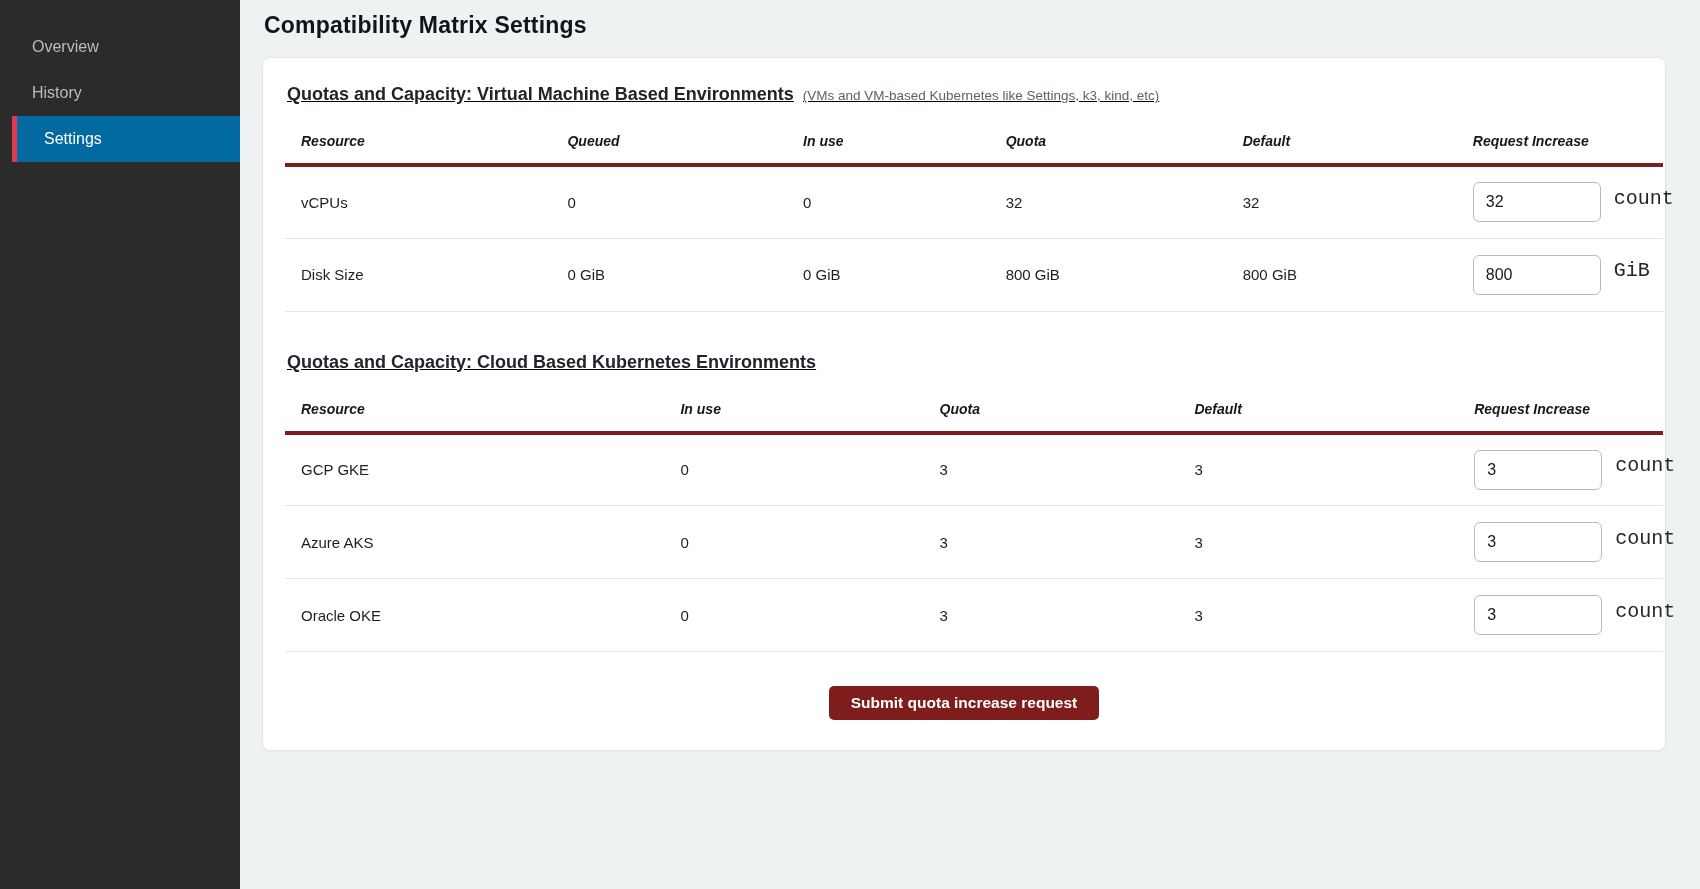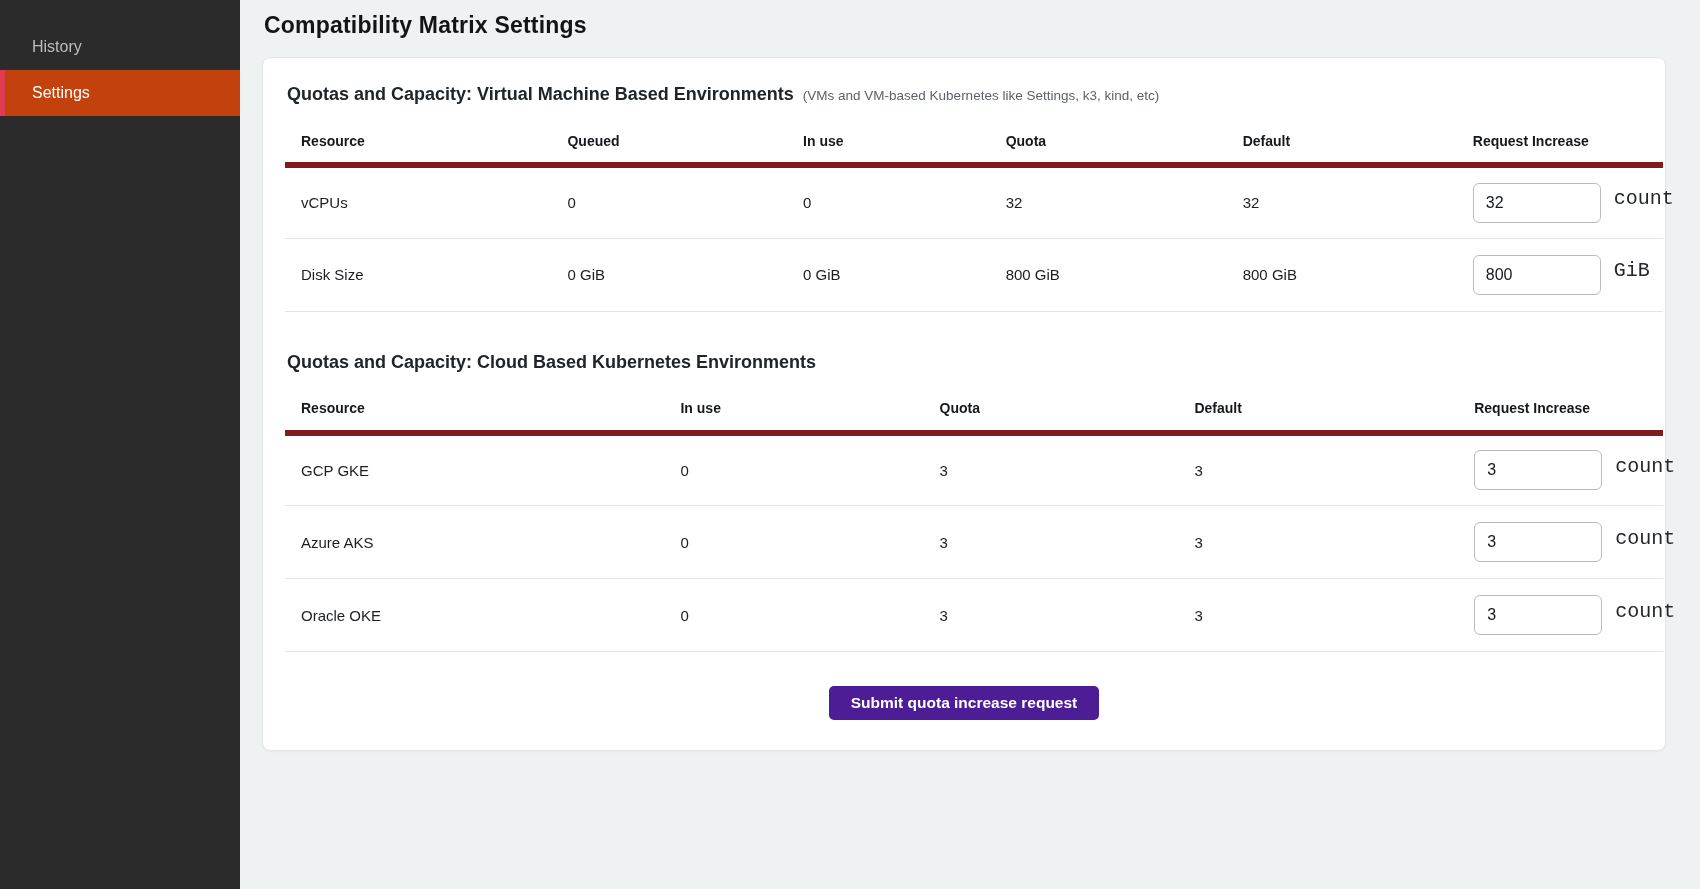--- a/index.html
+++ b/index.html
@@ -28,23 +28,24 @@
     height: 46px;
     display: flex;
     align-items: center;
     padding-left: 27px;
     color: #bcbcbc;
     font-size: 16px;
     border-left: 5px solid transparent;
     cursor: pointer;
   }
   .nav-item.active {
-    background: #c2410c;
+    background: #0369a1;
     color: #ffffff;
     border-left-color: #e23a50;
+    margin-left: 12px;
   }
 
   
   .main {
     flex: 1;
     padding: 6px 34px 24px 22px;
     overflow: hidden;
   }
   .page-title {
     font-size: 23px;
@@ -59,20 +60,21 @@
     border: 1px solid #e3e6e7;
     border-radius: 8px;
     padding: 26px 0 30px 0;
     box-shadow: 0 1px 2px rgba(0,0,0,0.04);
   }
 
   .section-header {
     padding: 0 24px 14px 24px;
     display: flex;
     align-items: baseline;
+    text-decoration: underline;
   }
   .section-header.second { padding-top: 40px; }
   .section-title {
     font-size: 18px;
     font-weight: bold;
     color: #20242b;
     margin: 0;
   }
   .section-subtitle {
     font-size: 13.5px;
@@ -90,21 +92,21 @@
   }
   table.quota-table thead th {
     text-align: left;
     font-size: 14px;
     font-weight: bold;
     color: #15181c;
     height: 46px;
     vertical-align: middle;
     padding: 0;
   }
-  table.quota-table thead tr { border-bottom: 6px solid #7f1d1d; }
+  table.quota-table thead tr { border-bottom: 4px solid #7f1d1d; font-style: italic; }
   table.quota-table tbody tr { border-bottom: 1px solid #e2e4e6; }
   table.quota-table tbody td {
     height: 73px;
     vertical-align: middle;
     font-size: 15px;
     color: #1b1e23;
     padding: 0;
   }
   table.quota-table th:first-child,
   table.quota-table td:first-child { padding-left: 16px; }
@@ -132,38 +134,39 @@
     font-family: Liberation Mono, monospace;
   }
 
   
   .submit-row {
     display: flex;
     justify-content: center;
     padding-top: 34px;
   }
   .submit-btn {
-    background: #4c1d95;
+    background: #7f1d1d;
     color: #ffffff;
     border: none;
     border-radius: 5px;
     font-family: "Liberation Sans", sans-serif;
     font-size: 15.5px;
     font-weight: bold;
     padding: 8px 22px;
     cursor: pointer;
   }
 </style>
 </head>
 <body>
 
 <div class="app">
 
   <aside class="sidebar">
     <nav>
+      <div class="nav-item">Overview</div>
       <div class="nav-item">History</div>
       <div class="nav-item active">Settings</div>
     </nav>
   </aside>
 
   <main class="main">
     <h1 class="page-title">Compatibility Matrix Settings</h1>
 
     <section class="card">
 

